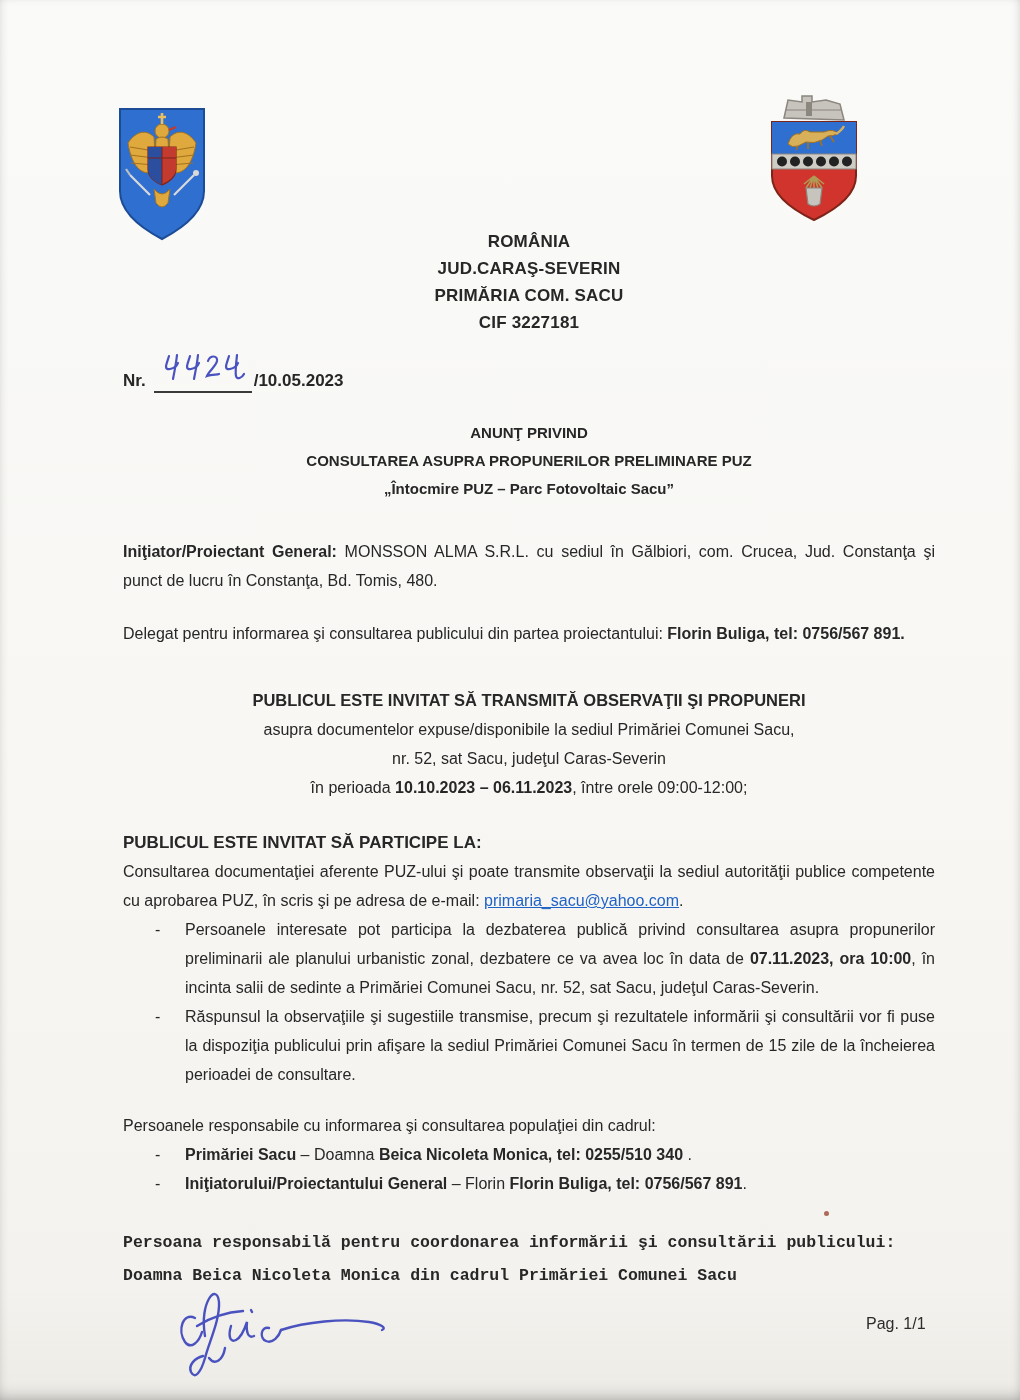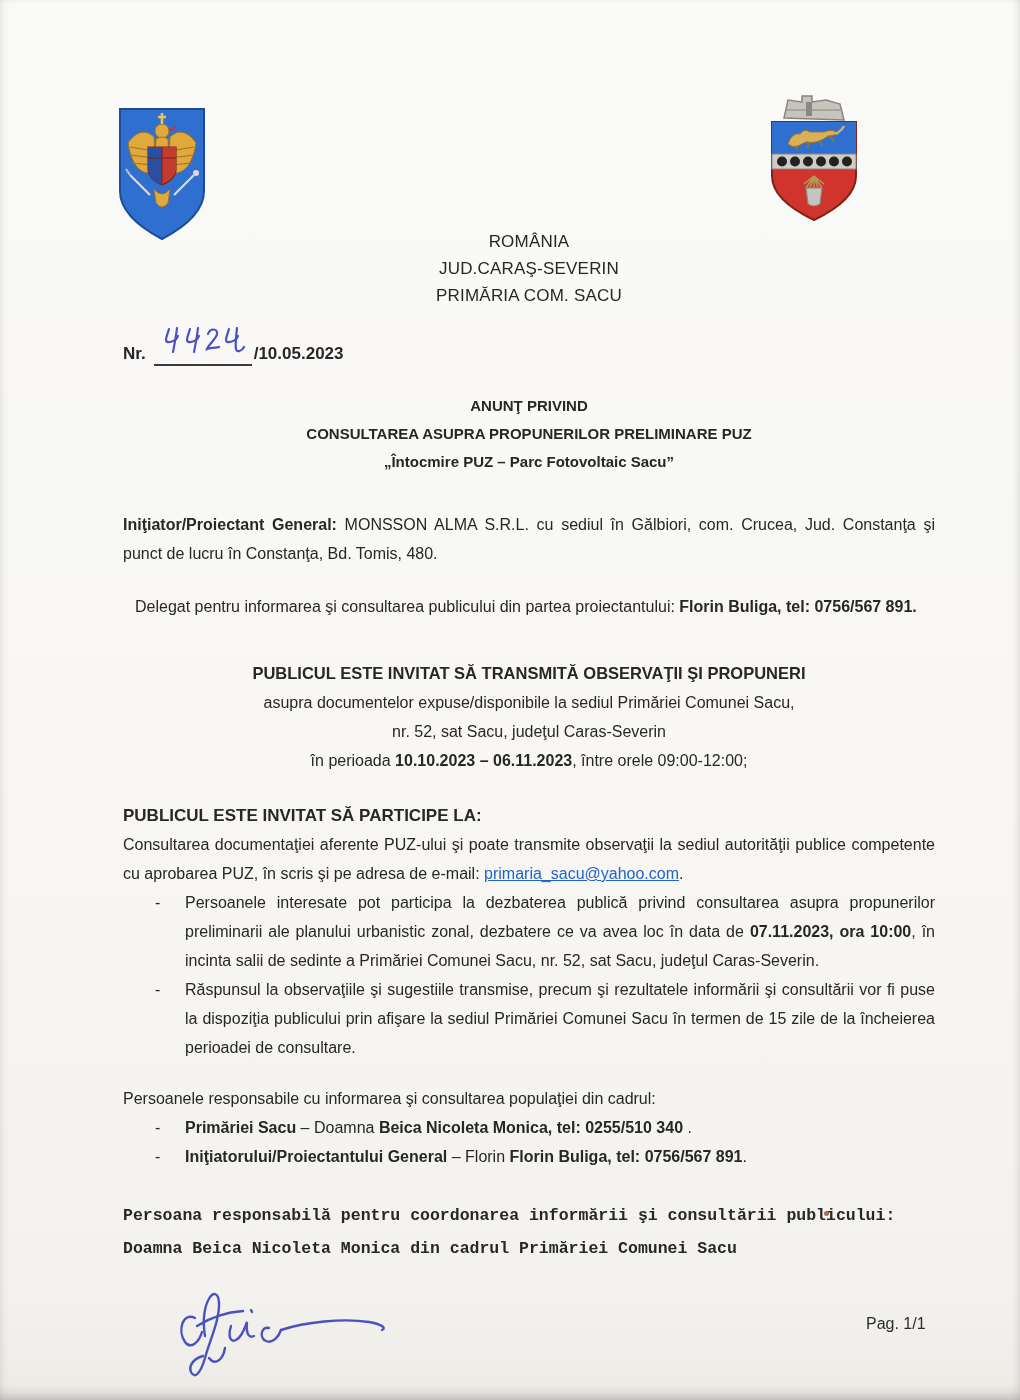--- a/index.html
+++ b/index.html
@@ -10,29 +10,29 @@
                inset -7px 0 12px -9px rgba(0,0,0,.14),
                inset 7px 0 12px -9px rgba(0,0,0,.10),
                inset 0 6px 10px -8px rgba(0,0,0,.08);
     font-family:"Liberation Sans",sans-serif;color:#272727;
   }
   .content{position:absolute;left:123px;top:0;width:812px;}
   p{margin:0;}
   .center{text-align:center;}
   .just{text-align:justify;}
   b,.b{font-weight:bold;}
-  .hdr{margin-top:228px;font-weight:normal;font-size:17px;line-height:27px;letter-spacing:.2px;}
+  .hdr{margin-top:228px;font-weight:bold;font-size:17px;line-height:27px;letter-spacing:.2px;}
   .refline{margin-top:19px;height:40px;display:flex;align-items:flex-end;font-size:17px;}
   .refline .lbl{font-weight:bold;padding-bottom:4px;}
   .hand-wrap{display:inline-block;border-bottom:2.5px solid #3a3a3a;margin:0 2px 2px 8px;padding:0 6px;}
   .refline .date{font-weight:bold;padding-bottom:4px;}
   .title{margin-top:24px;font-weight:bold;font-size:15px;line-height:28px;}
   .para{font-size:16px;line-height:29px;}
   .p1{margin-top:34px;}
-  .p2{margin-top:24px;margin-left:12px;}
+  .p2{margin-top:24px;}
   .invite{margin-top:38px;font-size:16px;line-height:29px;}
   .invite .ihead{font-weight:bold;font-size:16.5px;}
   .sec-head{margin-top:26px;font-weight:bold;font-size:17px;line-height:29px;}
   .list{margin:0;}
   .li{display:flex;font-size:16px;line-height:29px;}
   .li .mk{width:30px;padding-left:32px;flex:none;}
   .li .tx{flex:1;}
   .resp-intro{margin-top:22px;font-size:16px;line-height:29px;}
   .outro{font-size:16px;line-height:29px;}
   .coord{margin-top:28px;font-weight:bold;font-size:16.5px;line-height:33px;font-family:Liberation Mono, monospace;}
@@ -110,20 +110,21 @@
       </g>
     </svg>
   </div>
 
   <div class="content">
 
     <div class="hdr center">
       <p>ROMÂNIA</p>
       <p>JUD.CARAŞ-SEVERIN</p>
       <p>PRIMĂRIA COM. SACU</p>
+      <p>CIF 3227181</p>
     </div>
 
     <div class="refline">
       <span class="lbl">Nr.</span>
       <span class="hand-wrap" title="4424">
         <svg width="86" height="34" viewBox="0 0 86 34" xmlns="http://www.w3.org/2000/svg">
           <g fill="none" stroke="#4a52c0" stroke-width="2.2" stroke-linecap="round">
             <path d="M9,4 C7,11 3,18 10,17 C14,16 17,14 18,11"></path>
             <path d="M17,3 C16,12 14,22 13,27"></path>
             <path d="M30,4 C28,11 24,18 31,17 C35,16 38,14 39,11"></path>

